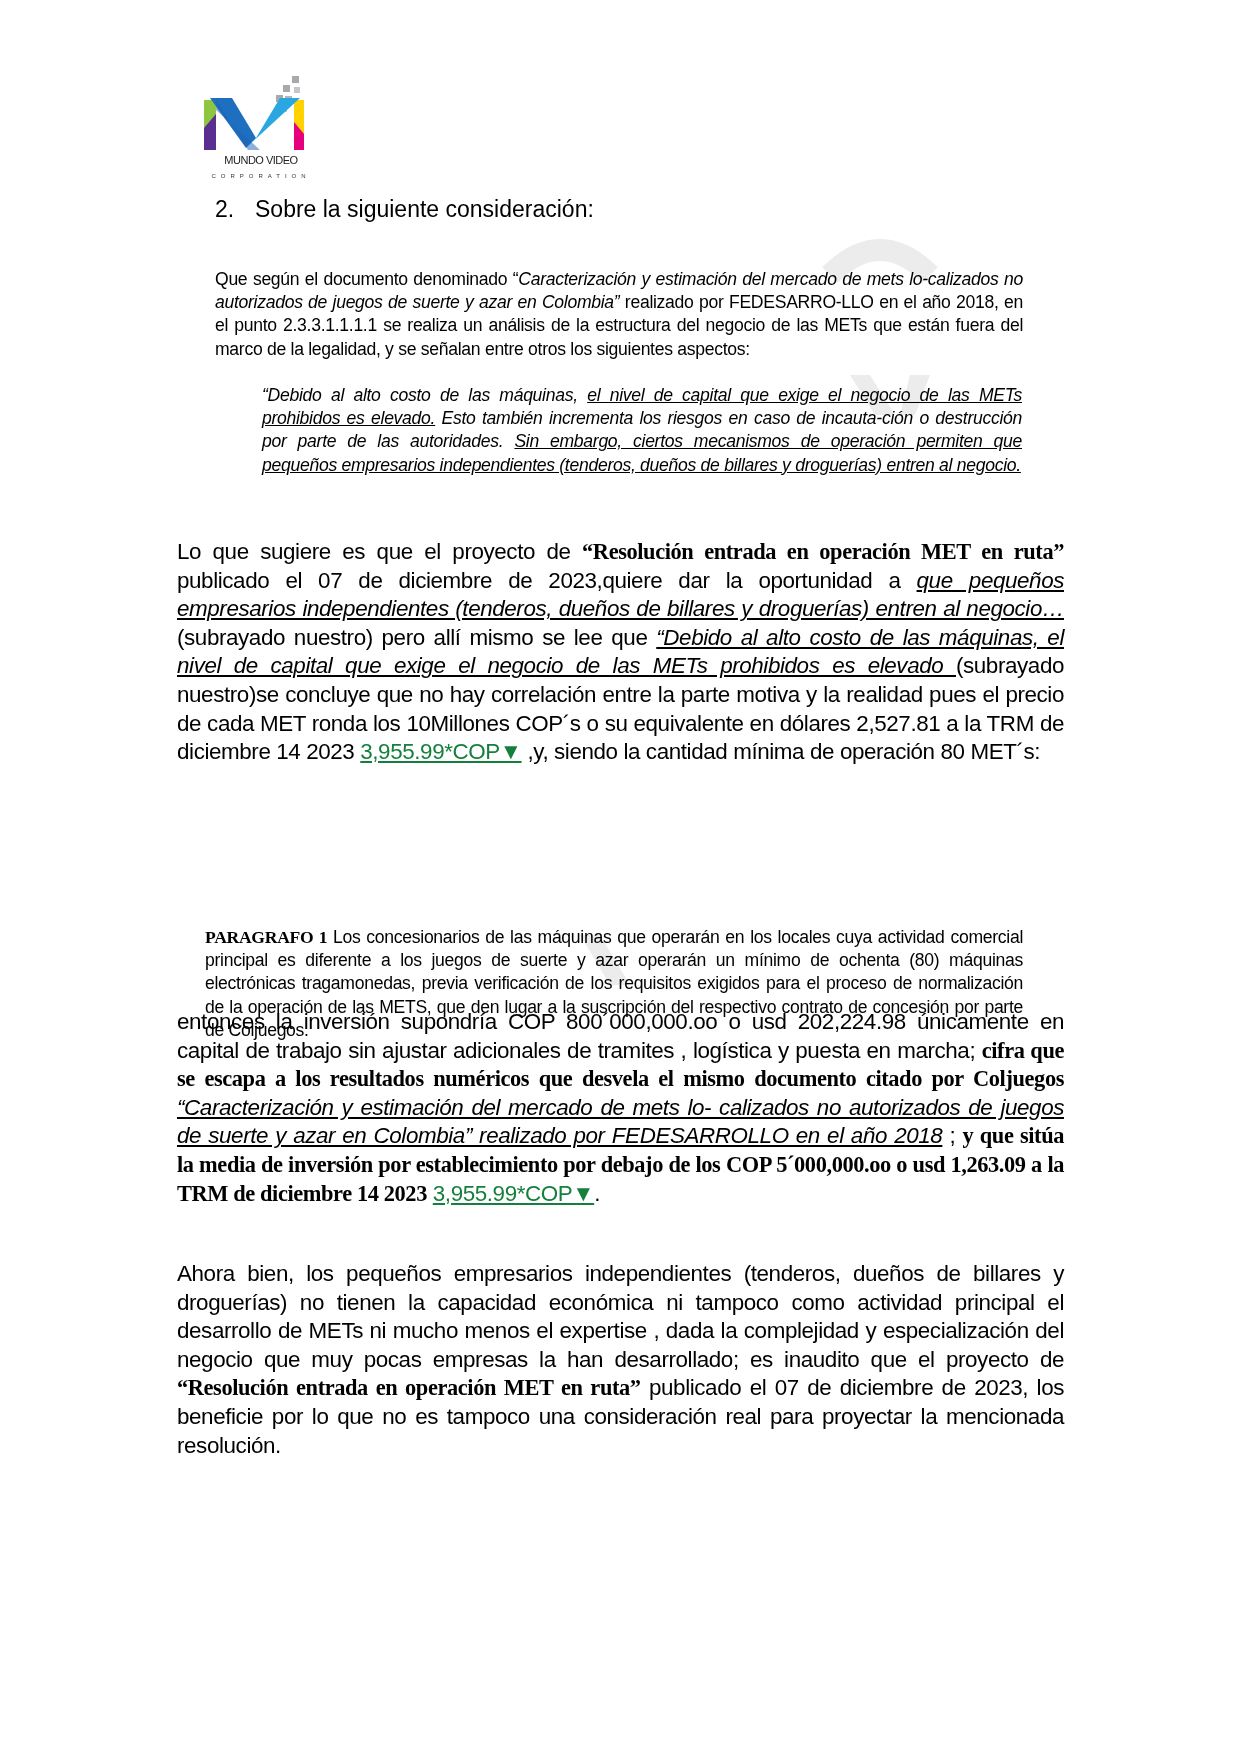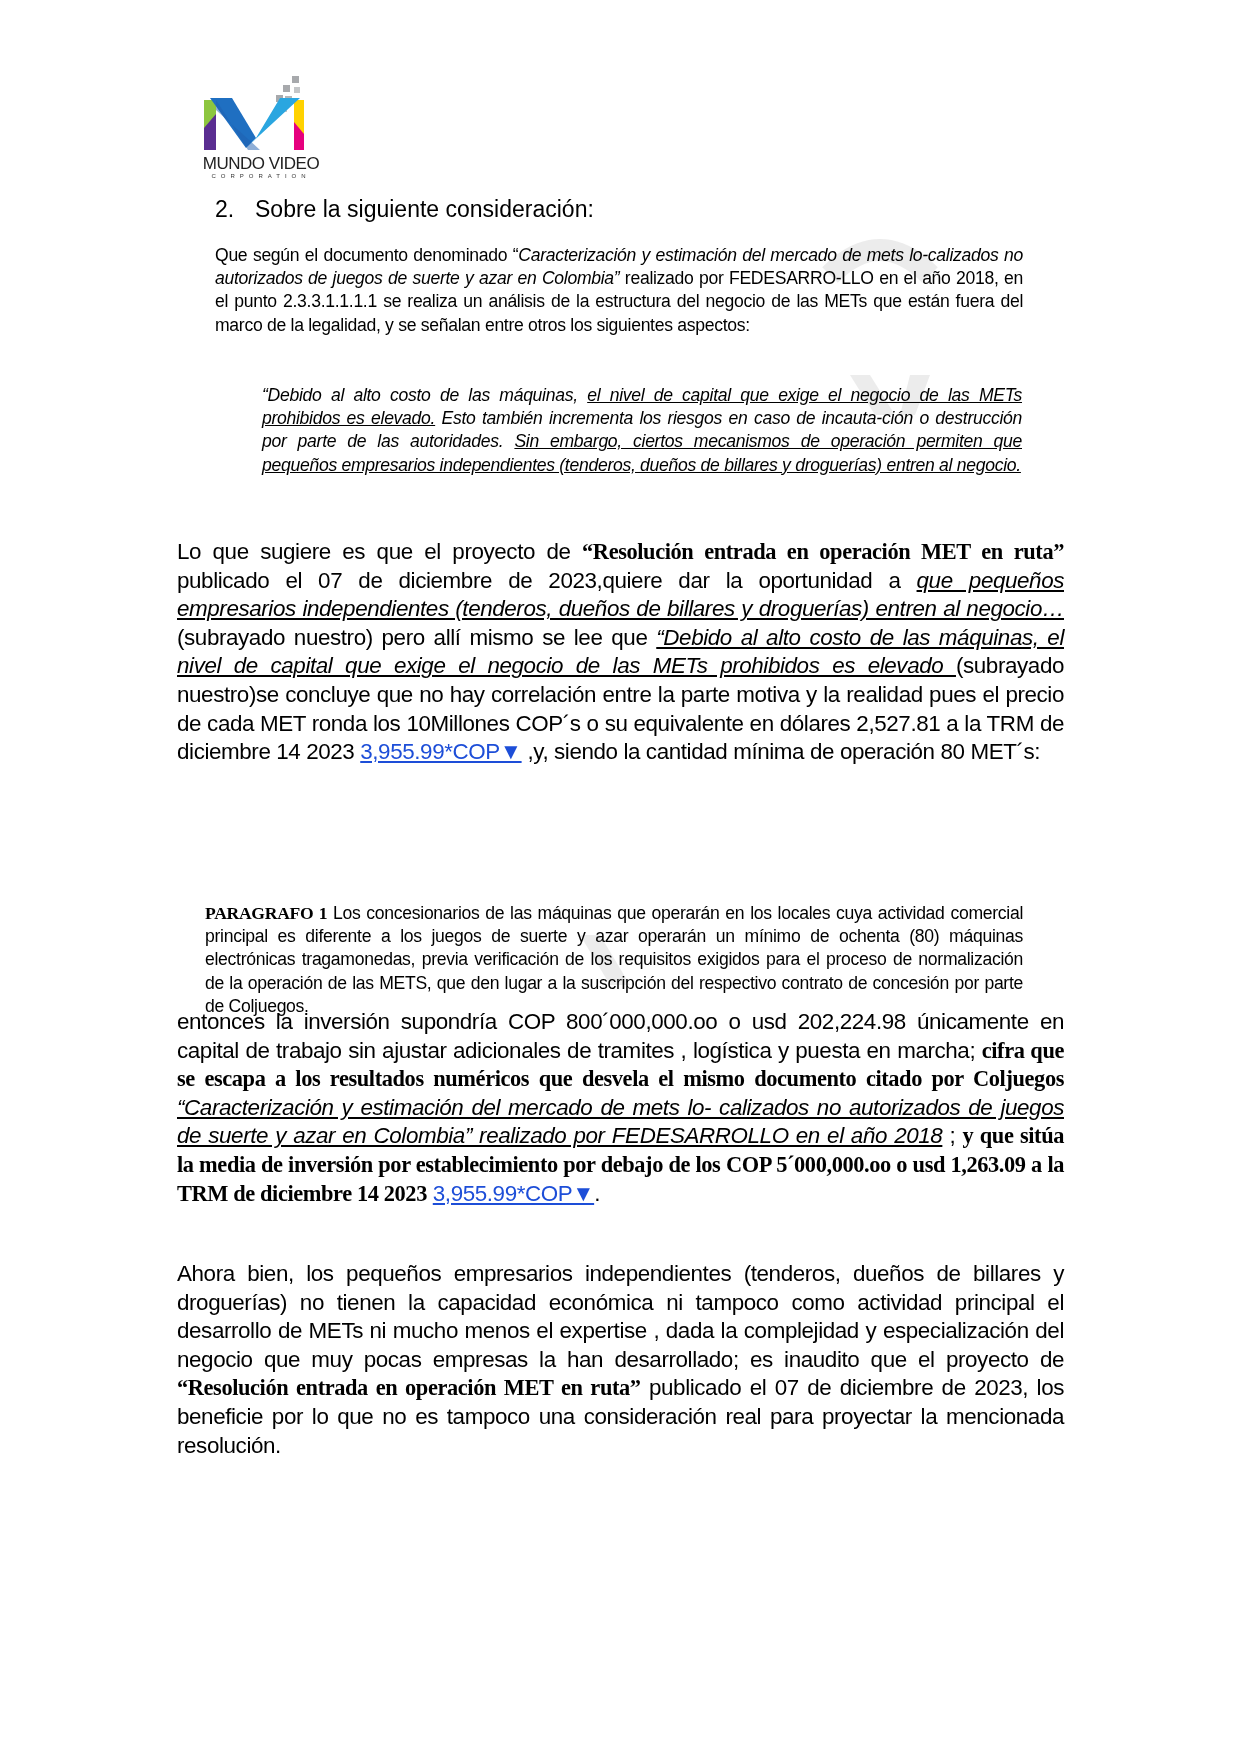--- a/index.html
+++ b/index.html
@@ -1,40 +1,40 @@
 <!DOCTYPE html>
 <html><head>
   <meta charset="utf-8">
   <style>
     html, body { margin: 0; padding: 0; background: #ffffff; }
     body { width: 1241px; height: 1754px; position: relative; overflow: hidden; color: #000; }
     .logo { position: absolute; left: 186px; top: 70px; width: 150px; height: 110px; }
     .logo svg { position: absolute; left: 0; top: 0; }
     .logo-text { position: absolute; left: 0; top: 84px; width: 150px; text-align: center;
-      font-family: "Liberation Sans", sans-serif; font-size: 17px; letter-spacing: -0.5px; color: #222; }
+      font-family: "Liberation Sans", sans-serif; font-size: 11px; letter-spacing: -0.5px; color: #222; }
     .logo-sub { position: absolute; left: 10px; top: 103px; width: 130px; text-align: center;
       font-family: "Liberation Sans", sans-serif; font-size: 6px; letter-spacing: 5px; color: #333; }
     .heading { position: absolute; left: 215px; top: 196px; font-family: "Liberation Sans", sans-serif; font-size: 23px; }
     .heading .num { display: inline-block; width: 40px; }
     .watermark { position: absolute; opacity: 0.18; }
     .quote-block { position: absolute; left: 215px; width: 808px; font-family: "Liberation Sans", sans-serif;
-      font-size: 17.6px; line-height: 23.2px; text-align: justify; letter-spacing: -0.3px; transform-origin: left top; }
+      font-size: 17.6px; line-height: 23.2px; text-align: justify; letter-spacing: -0.3px; transform-origin: left top; margin-top: 24px; }
     .quote-block.q1 { top: 244px; }
     .quote-inner { position: absolute; left: 262px; top: 384px; width: 760px; font-family: "Liberation Sans", sans-serif;
       font-size: 17.6px; line-height: 23.2px; font-style: italic; text-align: justify; letter-spacing: -0.3px; }
     .para { position: absolute; left: 177px; width: 887px; font-family: "Liberation Sans", sans-serif;
       font-size: 22.4px; line-height: 28.6px; text-align: justify; letter-spacing: -0.4px; }
     .p1 { top: 538px; }
     .p2 { top: 1008px; }
     .p3 { top: 1260px; }
     .quote-block.q2 { top: 902px; left: 205px; width: 818px; }
     b { font-weight: bold; font-family: Liberation Serif, serif; }
     .u { text-decoration: underline; }
     .i { font-style: italic; }
-    .link { color: #1d4ed8; text-decoration: underline; cursor: pointer; }
+    .link { color: #15803d; text-decoration: underline; cursor: pointer; }
   </style>
 </head>
 <body>
 
 <div class="logo">
   <svg width="150" height="85" viewBox="0 0 150 85">
 
     <rect x="106" y="6" width="7" height="7" fill="#a7a9ac"></rect>
     <rect x="97" y="15" width="7" height="7" fill="#a7a9ac"></rect>
     <rect x="108" y="17" width="6" height="6" fill="#c4c6c8"></rect>

